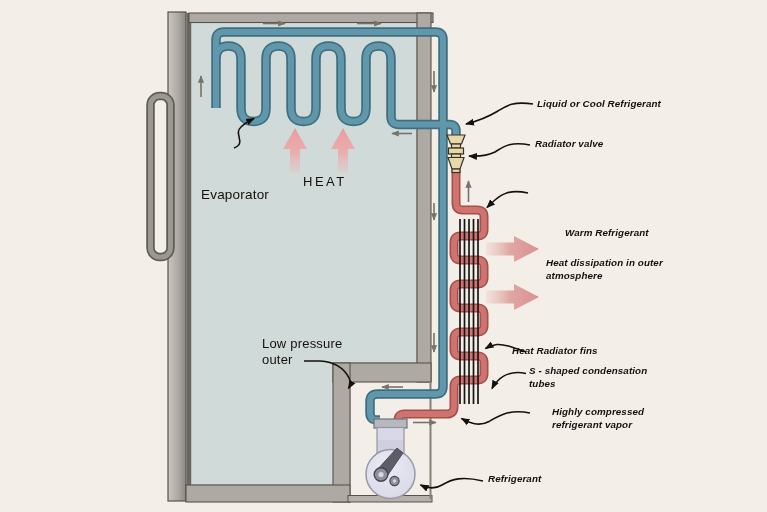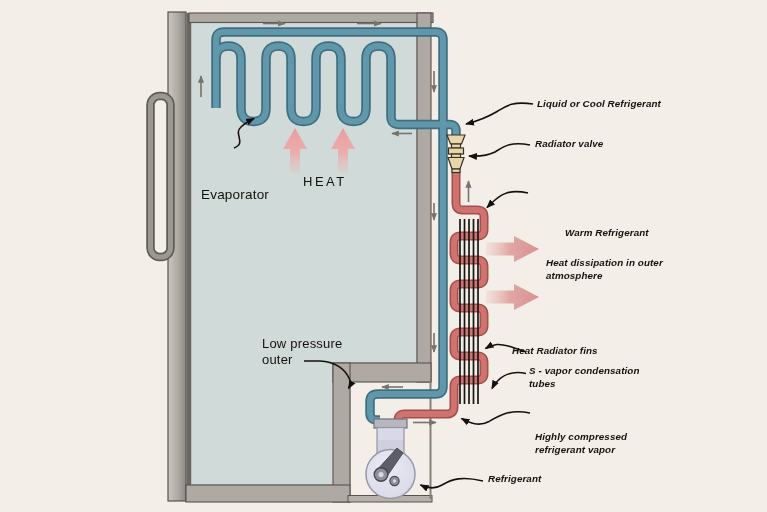--- a/index.html
+++ b/index.html
@@ -161,16 +161,16 @@
 
   <div class="label label-plain nowrap" style="left:201px;top:146px;font-size:13.5px;margin-top:41px;">Evaporator</div>
   <div class="label label-plain nowrap" style="left:303px;top:174px;letter-spacing:2.5px;">HEAT</div>
   <div class="label label-plain" style="left:262px;top:336px;width:100px;line-height:1.2;">Low pressure outer</div>
 
   <div class="label label-callout nowrap" style="left:537px;top:98px;">Liquid or Cool Refrigerant</div>
   <div class="label label-callout nowrap" style="left:535px;top:138px;">Radiator valve</div>
   <div class="label label-callout nowrap" style="left:565px;top:186px;margin-top:41px;">Warm Refrigerant</div>
   <div class="label label-callout" style="left:546px;top:257px;width:128px;">Heat dissipation in outer atmosphere</div>
   <div class="label label-callout nowrap" style="left:512px;top:345px;">Heat Radiator fins</div>
-  <div class="label label-callout" style="left:529px;top:365px;width:122px;">S - vapor condensation tubes</div>
-  <div class="label label-callout" style="left:535px;top:406px;width:108px;margin-top:25px;">Highly compressed refrigerant vapor</div>
+  <div class="label label-callout" style="left:529px;top:365px;width:122px;">S - shaped condensation tubes</div>
+  <div class="label label-callout" style="left:552px;top:406px;width:108px;">Highly compressed refrigerant vapor</div>
   <div class="label label-callout nowrap" style="left:488px;top:473px;">Refrigerant</div>
 </div>
 
 </body></html>

